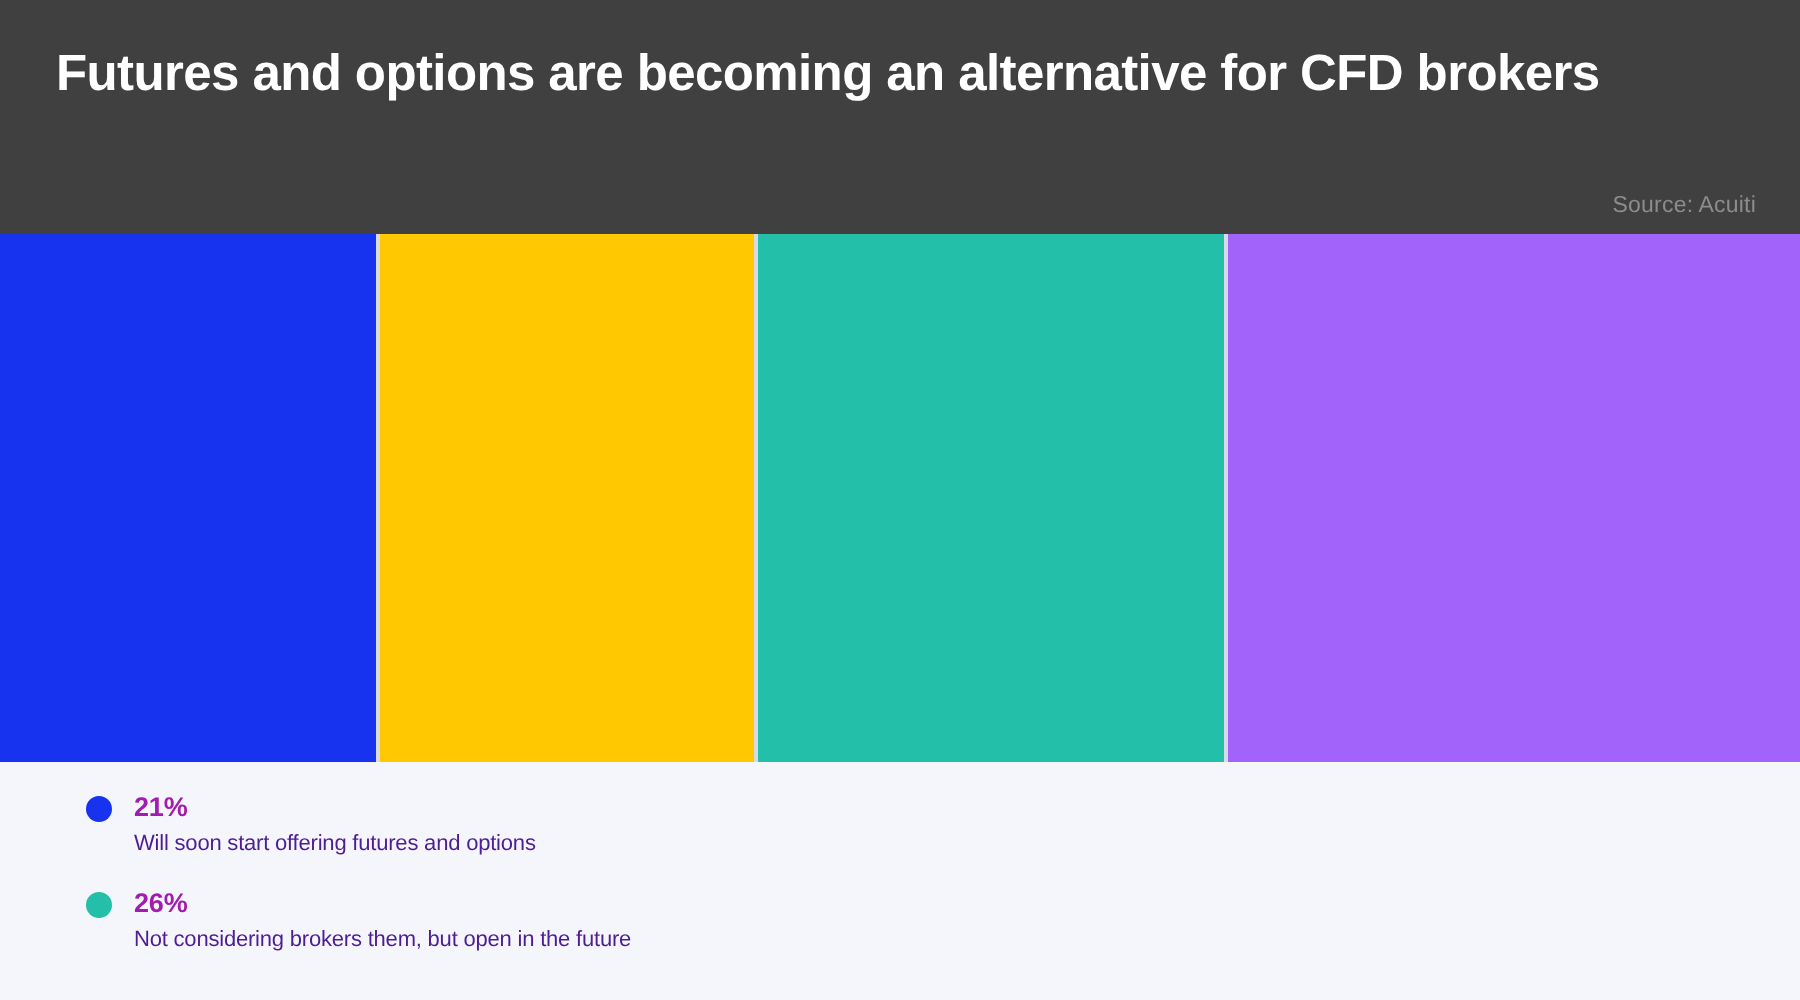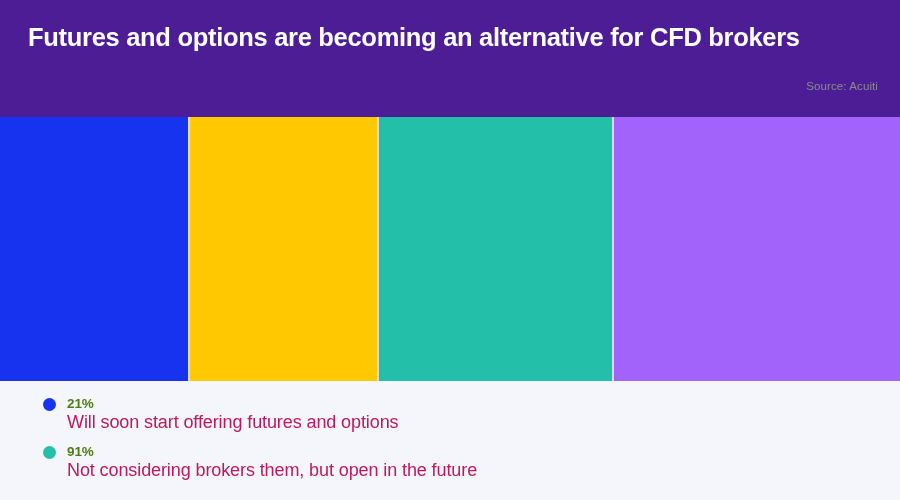--- a/index.html
+++ b/index.html
@@ -45,21 +45,21 @@
     font-size: 17.5px;
     font-weight: normal;
     letter-spacing: -0.1px;
     line-height: 22px;
     margin: 6px 0 0 0;
     white-space: nowrap;
   }
   .source {
     position: absolute;
     right: 22px;
-    bottom: 25px;
+    bottom: 8px;
     color: #8c8c8c;
     font-size: 11.5px;
     font-weight: normal;
     letter-spacing: 0.1px;
     white-space: nowrap;
   }
 
   
   .bar {
     height: 264px;
@@ -103,42 +103,42 @@
     width: 13px;
     height: 13px;
     border-radius: 50%;
     flex: 0 0 auto;
     margin-top: 3px;
   }
   .legend-text {
     margin-left: 11px;
   }
   .legend-value {
-    color: #4d7c0f;
+    color: #a21caf;
     font-size: 13.5px;
     font-weight: bold;
     line-height: 17px;
     letter-spacing: -0.1px;
     white-space: nowrap;
   }
   .legend-label {
-    color: #be185d;
-    font-size: 18px;
+    color: #4c1d95;
+    font-size: 11px;
     font-weight: normal;
     line-height: 20px;
     letter-spacing: -0.1px;
     white-space: nowrap;
   }
 </style>
 </head>
 <body>
 
 <div class="infographic">
 
-  <div class="header" style="background: #4c1d95;">
+  <div class="header" style="background: #404040;">
     <h1 class="title">Futures and options are becoming an alternative for CFD brokers</h1>
     <div class="source">Source: Acuiti</div>
   </div>
 
   <div class="bar">
     <div class="bar-segment" style="background: rgb(23, 51, 240); width: 187.74px; flex: 0 0 auto;"></div>
     <div class="bar-gap"></div>
     <div class="bar-segment" style="background: rgb(255, 200, 0); width: 187.74px; flex: 0 0 auto;"></div>
     <div class="bar-gap"></div>
     <div class="bar-segment" style="background: rgb(35, 191, 168); width: 232.44px; flex: 0 0 auto;"></div>
@@ -156,21 +156,21 @@
     </div>
 
     <div class="legend-item col2">
       
       
     </div>
 
     <div class="legend-item">
       <span class="legend-dot" style="background: rgb(35, 191, 168);"></span>
       <div class="legend-text">
-        <div class="legend-value">91%</div>
+        <div class="legend-value">26%</div>
         <div class="legend-label">Not considering brokers them, but open in the future</div>
       </div>
     </div>
 
     <div class="legend-item col2">
       
       
     </div>
   </div>
 

